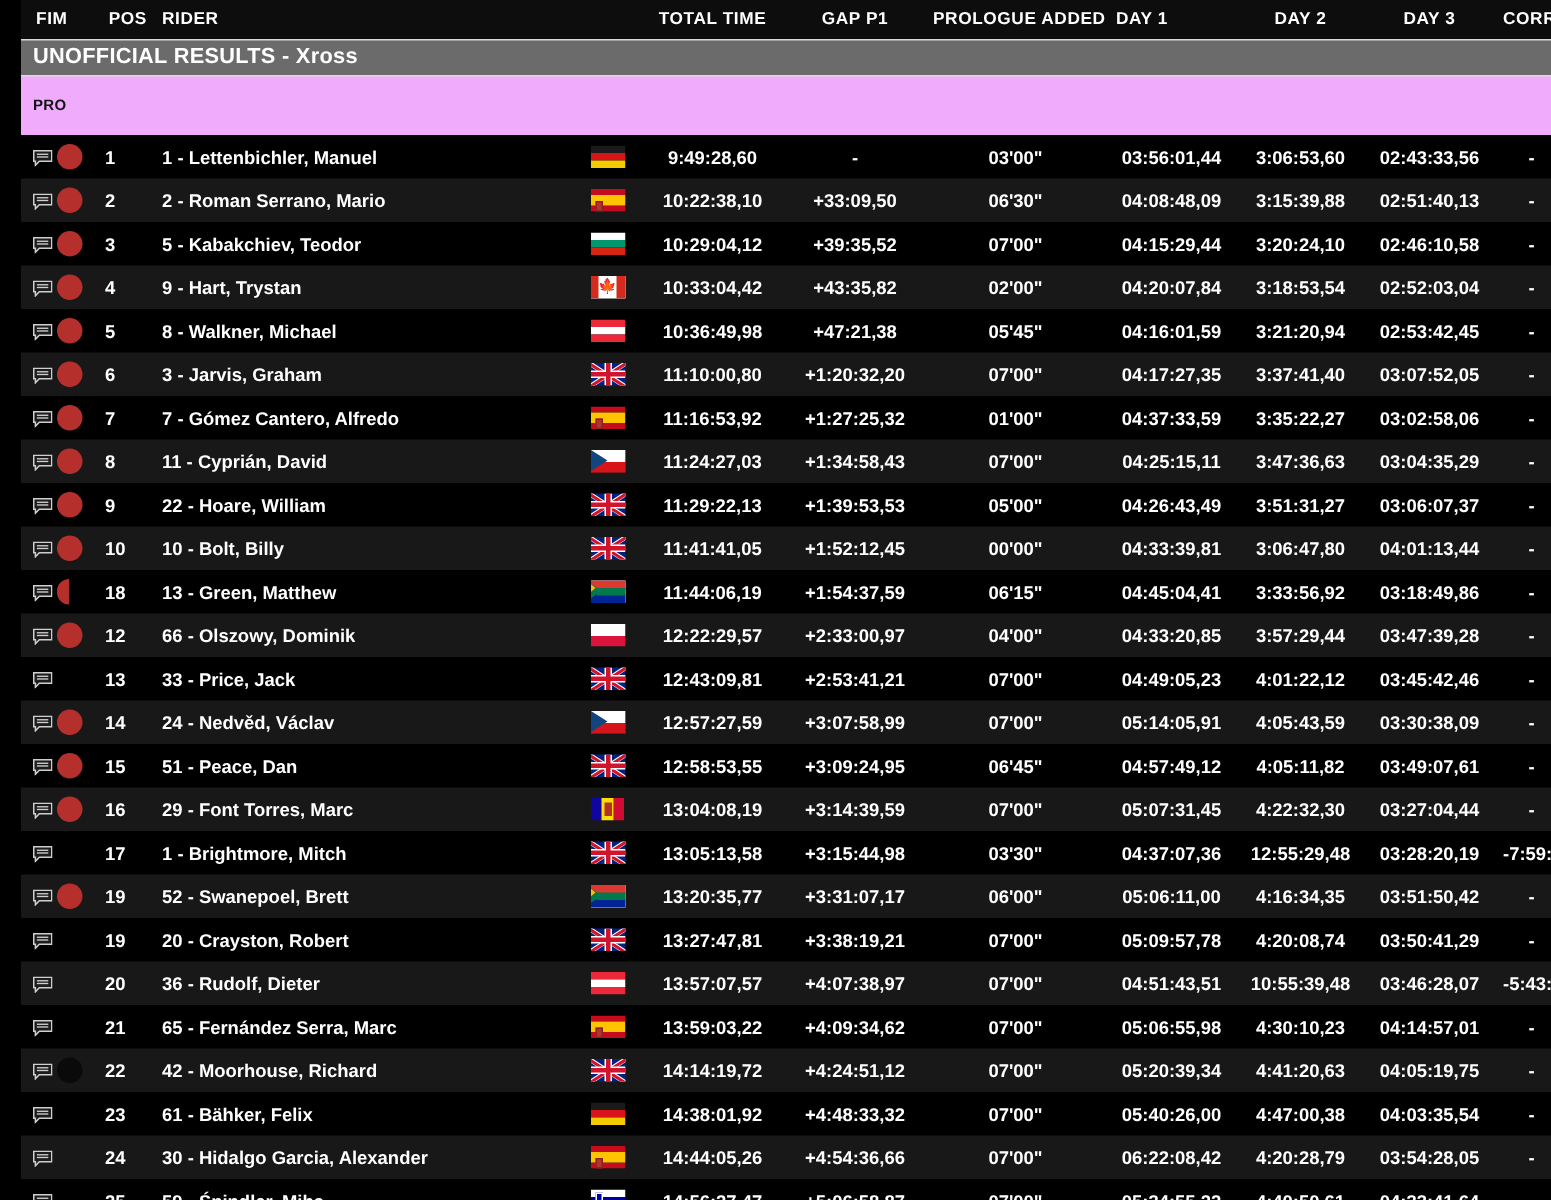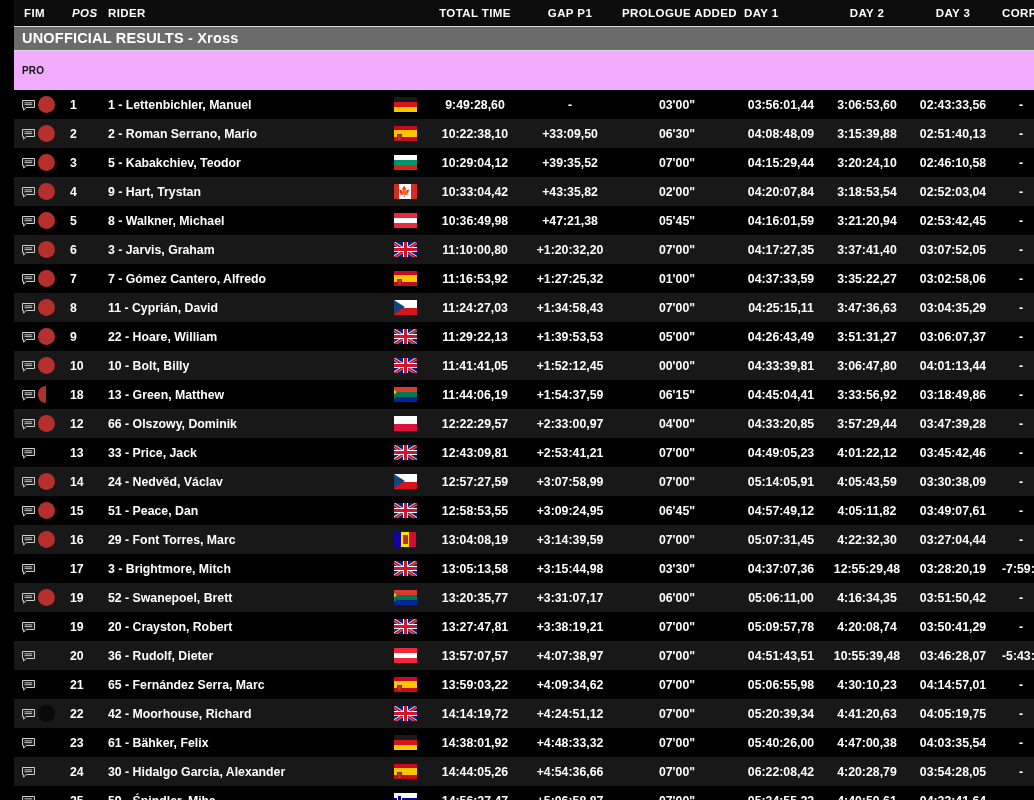--- a/index.html
+++ b/index.html
@@ -25,21 +25,21 @@
     font-size: 11.5px;
     font-weight: bold;
     letter-spacing: 0.4px;
     height: 26px;
     padding: 0 6px;
     vertical-align: middle;
     white-space: nowrap;
   }
   th.c-fim   { width: 22px;  text-align: left; padding-left: 10px;}
   th.c-dot   { width: 30px;  text-align: left; }
-  th.c-pos   { width: 38px;  text-align: left; font-style: italic; }
+  th.c-pos   { width: 38px;  text-align: right; }
   th.c-rider { width: 280px; text-align: left; padding-left: 4px;}
   th.c-flag  { width: 42px;  text-align: center; }
   th.c-total { width: 98px;  text-align: center; }
   th.c-gap   { width: 92px;  text-align: center; }
   th.c-prol  { width: 122px; text-align: right; }
   th.c-d1    { width: 86px;  text-align: left; }
   th.c-d2    { width: 86px;  text-align: center; margin-top: 39px; }
   th.c-d3    { width: 86px;  text-align: center; }
   th.c-corr  { width: 84px;  text-align: center; padding-right: 8px;}
 
@@ -513,21 +513,21 @@
           <td class="c-corr">-</td>
         </tr>
         <tr class="row odd">
           <td class="c-fim"><span class="chat-icon"><svg width="13" height="11" viewBox="0 0 13 11" xmlns="http://www.w3.org/2000/svg">
                 <path d="M0.5 0.5 H12.5 V7.5 H4.2 L1.6 10.2 V7.5 H0.5 Z" fill="#1d1d1d" stroke="#cfcfcf" stroke-width="1"></path>
                 <rect x="2.6" y="2.4" width="7.6" height="0.9" fill="#cfcfcf"></rect>
                 <rect x="2.6" y="4.2" width="7.6" height="0.9" fill="#cfcfcf"></rect>
               </svg></span></td>
           <td class="c-dot"><span class="dot none"></span></td>
           <td class="c-pos">17</td>
-          <td class="c-rider">3 - Brightmore, Mitch</td>
+          <td class="c-rider">1 - Brightmore, Mitch</td>
           <td class="c-flag"><span class="flag flag-gb"><span class="d1"></span><span class="d2"></span><span class="r1"></span><span class="r2"></span><span class="ch"></span><span class="cv"></span><span class="rh"></span><span class="rv"></span></span></td>
           <td class="c-total">13:05:13,58</td>
           <td class="c-gap">+3:15:44,98</td>
           <td class="c-prol">03'30"</td>
           <td class="c-d1">04:37:07,36</td>
           <td class="c-d2">12:55:29,48</td>
           <td class="c-d3">03:28:20,19</td>
           <td class="c-corr">-7:59:13,45</td>
         </tr>
         <tr class="row even">

